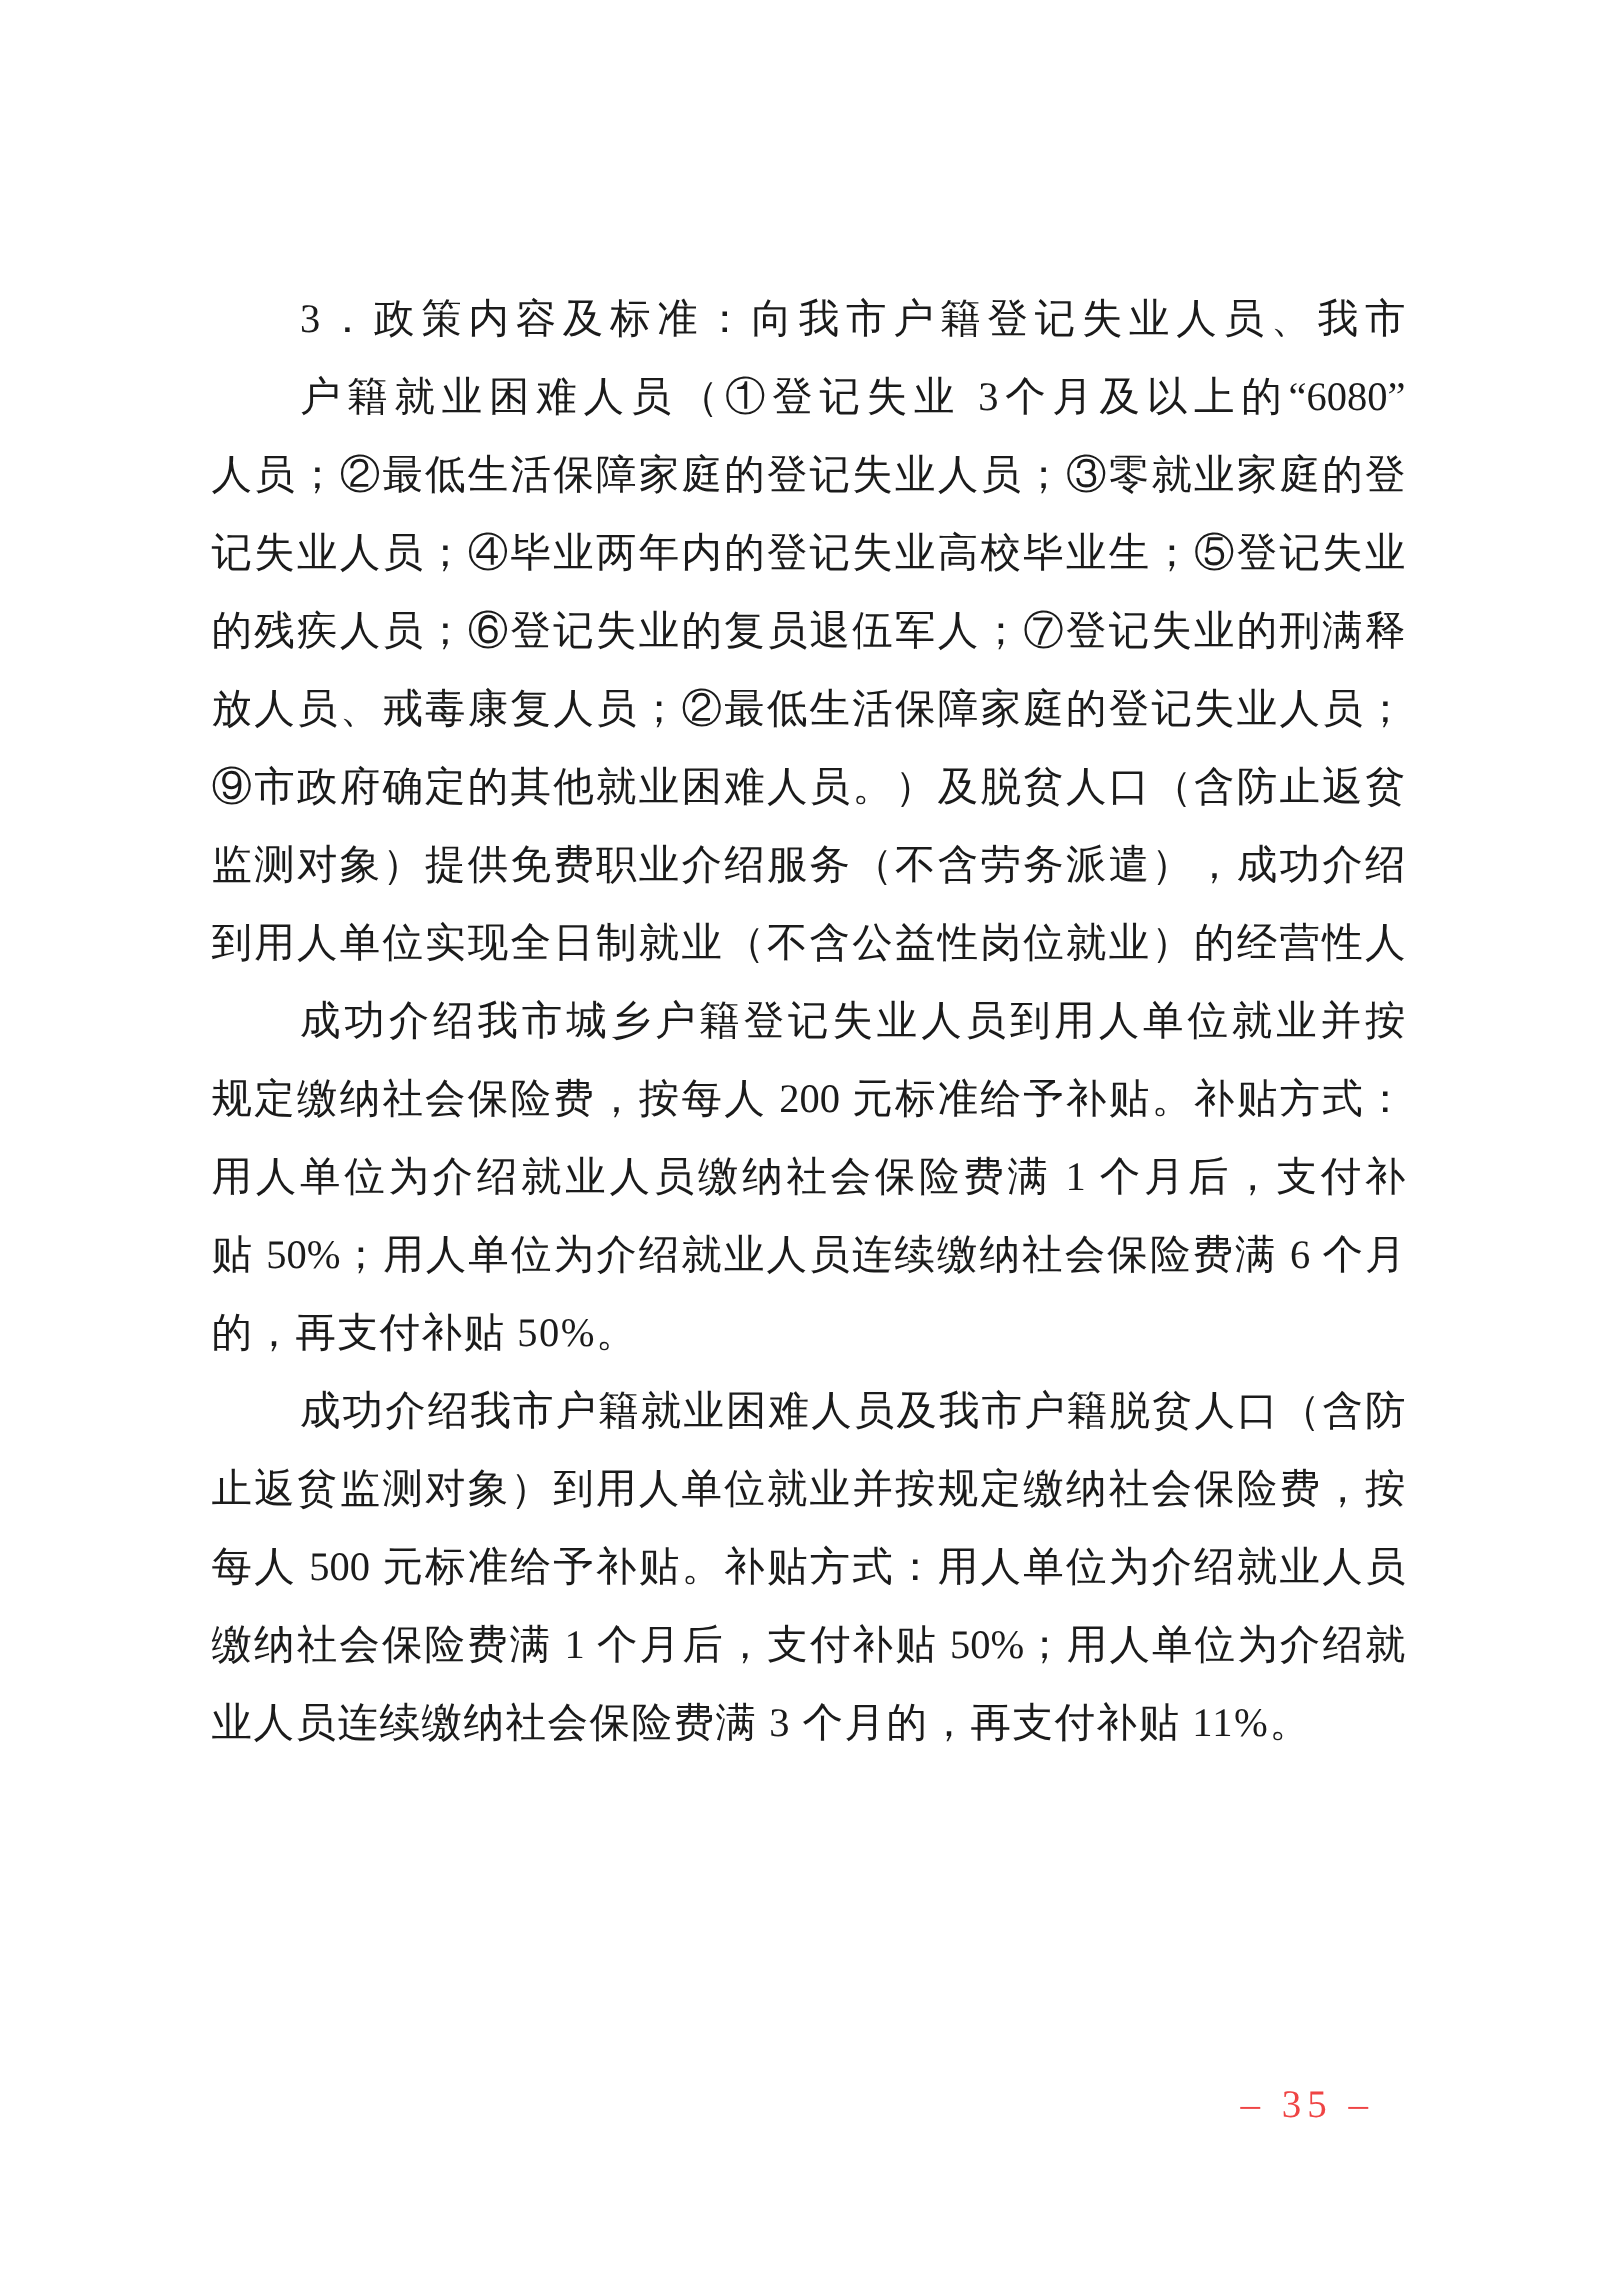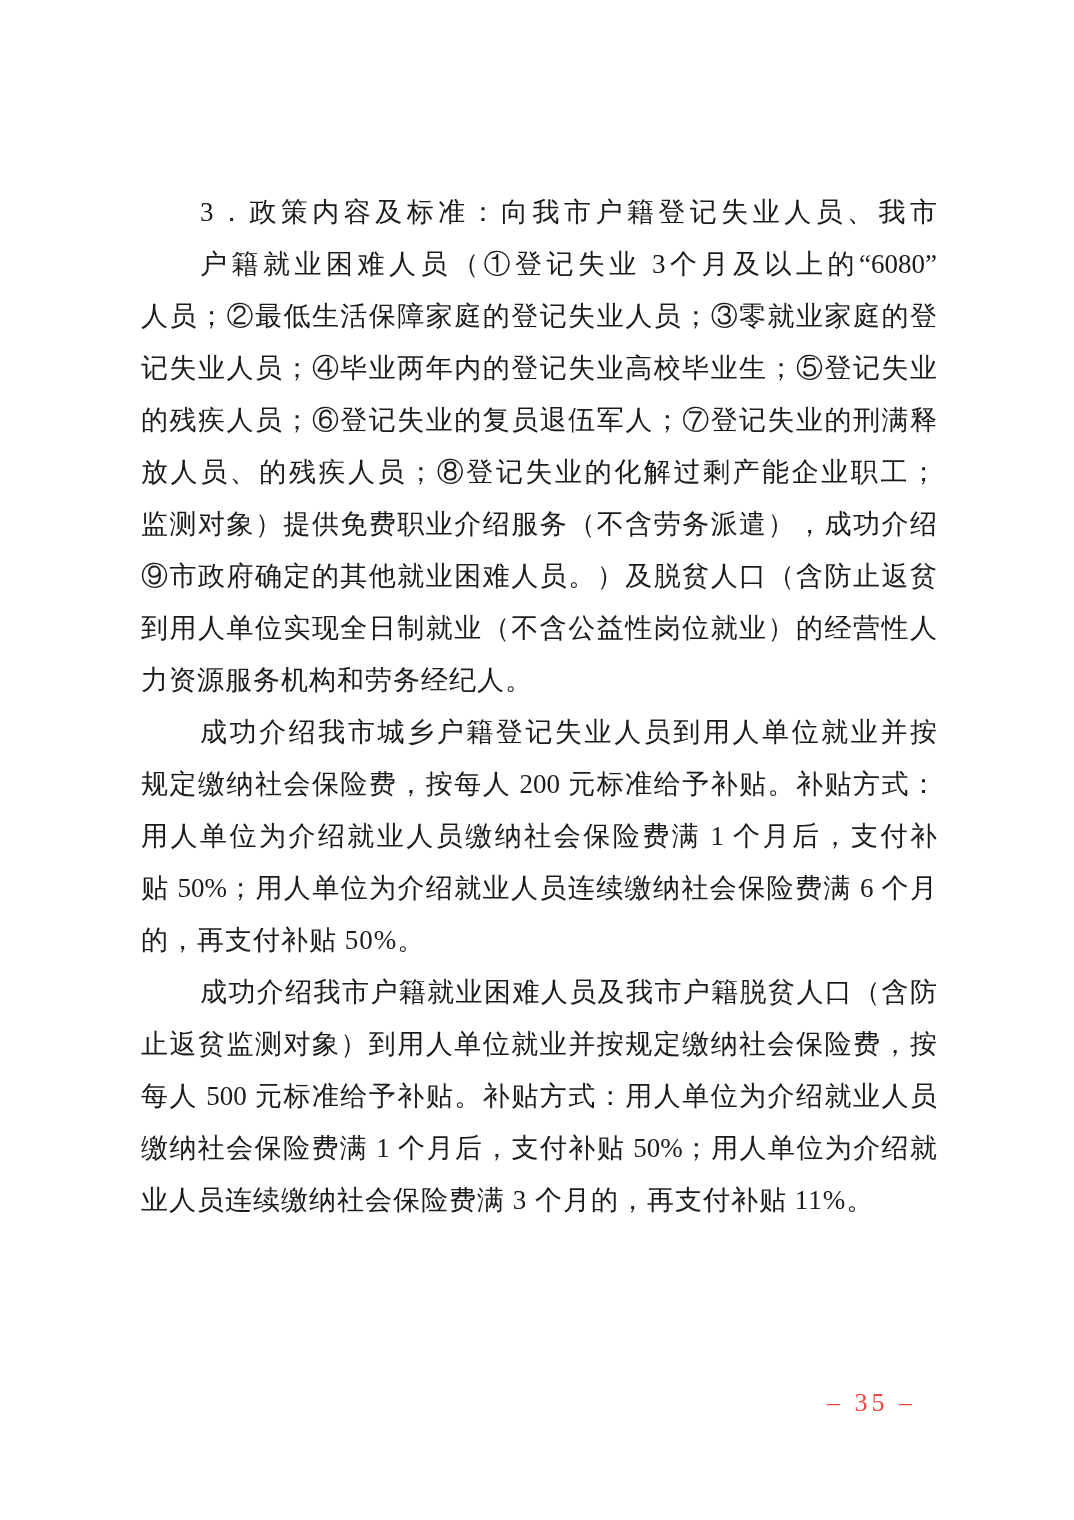--- a/index.html
+++ b/index.html
@@ -60,25 +60,24 @@
 <body>
 
 <div class="page">
   <div class="text-block">
       <div class="paragraph">
         <div class="line indent justify">3．政策内容及标准：向我市户籍登记失业人员、我市</div>
         <div class="line indent justify">户籍就业困难人员（①登记失业 3个月及以上的“6080”</div>
         <div class="line justify">人员；②最低生活保障家庭的登记失业人员；③零就业家庭的登</div>
         <div class="line justify">记失业人员；④毕业两年内的登记失业高校毕业生；⑤登记失业</div>
         <div class="line justify">的残疾人员；⑥登记失业的复员退伍军人；⑦登记失业的刑满释</div>
-        <div class="line justify">放人员、的残疾人员；⑧登记失业的化解过剩产能企业职工；</div>
+        <div class="line justify">放人员、戒毒康复人员；②最低生活保障家庭的登记失业人员；</div>
+        <div class="line justify">⑨市政府确定的其他就业困难人员。）及脱贫人口（含防止返贫</div>
         <div class="line justify">监测对象）提供免费职业介绍服务（不含劳务派遣），成功介绍</div>
-        <div class="line justify">⑨市政府确定的其他就业困难人员。）及脱贫人口（含防止返贫</div>
         <div class="line justify">到用人单位实现全日制就业（不含公益性岗位就业）的经营性人</div>
-        <div class="line">力资源服务机构和劳务经纪人。</div>
       </div>
       <div class="paragraph">
         <div class="line indent justify">成功介绍我市城乡户籍登记失业人员到用人单位就业并按</div>
         <div class="line justify">规定缴纳社会保险费，按每人 200 元标准给予补贴。补贴方式：</div>
         <div class="line justify">用人单位为介绍就业人员缴纳社会保险费满 1 个月后，支付补</div>
         <div class="line justify">贴 50%；用人单位为介绍就业人员连续缴纳社会保险费满 6 个月</div>
         <div class="line">的，再支付补贴 50%。</div>
       </div>
       <div class="paragraph">
         <div class="line indent justify">成功介绍我市户籍就业困难人员及我市户籍脱贫人口（含防</div>

